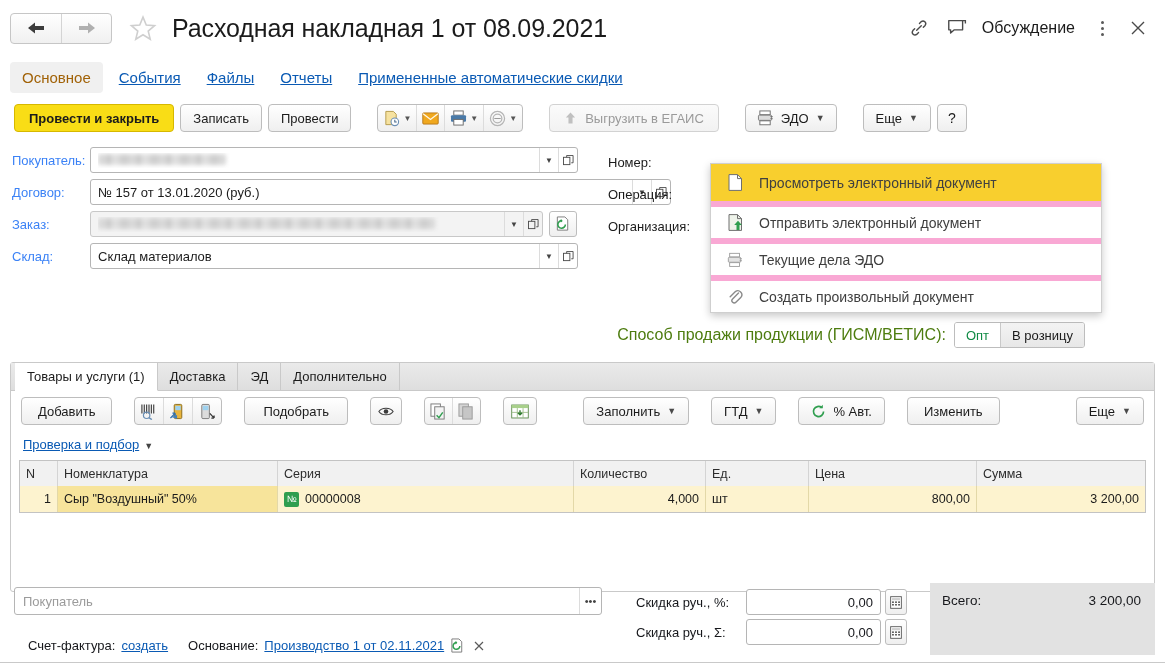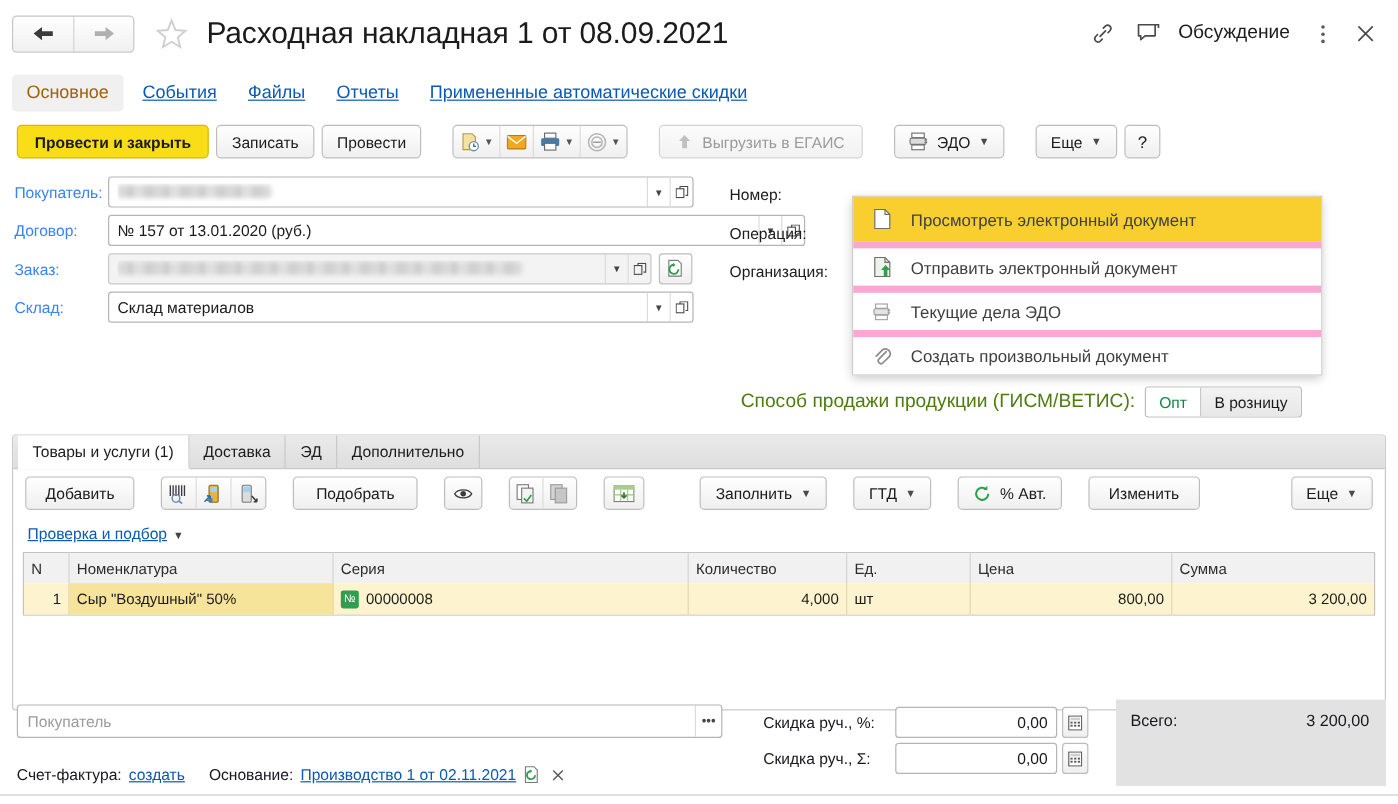--- a/index.html
+++ b/index.html
@@ -130,21 +130,21 @@
   .gc.num { justify-content:flex-end; }
   .ser-icon { width:15px; height:15px; background:#2f9e4f; border-radius:2px; color:#fff;
               font-size:9px; display:inline-flex; align-items:center; justify-content:center; margin-right:6px; }
 
   
   .comment { position:absolute; left:14px; top:587px; width:588px; height:28px;
              border:1px solid #b5b5b5; border-radius:3px; background:#fff;
              display:flex; align-items:center; padding-left:8px; font-size:13px; color:#9b9b9b; }
   .comment .dots { margin-left:auto; width:22px; height:26px; display:flex; align-items:center;
                    justify-content:center; border-left:1px solid #dcdcdc; color:#444; font-size:11px; cursor:pointer; }
-  .footline { position:absolute; left:14px; top:638px; display:flex; align-items:center; gap:6px; font-size:13px; }
+  .footline { position:absolute; left:28px; top:638px; display:flex; align-items:center; gap:6px; font-size:13px; }
   .footline a { color:#0a5ab4; text-decoration:underline; cursor:pointer; }
 
   .discounts { position:absolute; left:636px; top:587px; }
   .drow { display:flex; align-items:center; height:30px; font-size:13px; }
   .drow .dl { width:110px; text-align:left; }
   .dinput { width:135px; height:26px; border:1px solid #b5b5b5; border-radius:3px; background:#fff;
             display:flex; align-items:center; justify-content:flex-end; padding-right:7px; font-size:13px; }
   .dcalc { margin-left:4px; width:22px; height:26px; border:1px solid #bdbdbd; border-radius:3px;
            background:linear-gradient(#fff,#efefef); display:flex; align-items:center; justify-content:center; cursor:pointer; }
 

